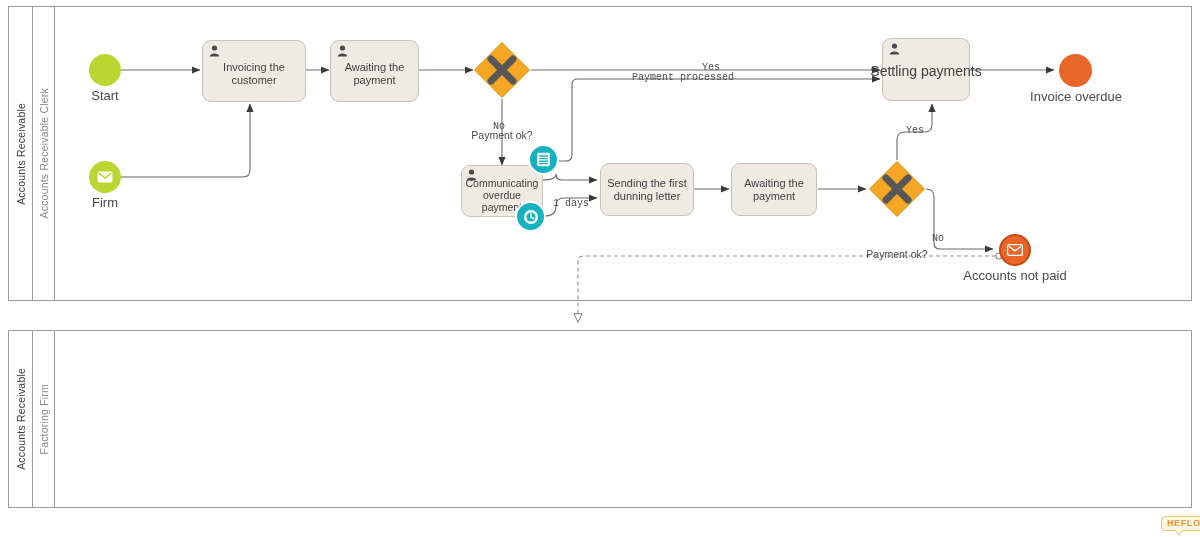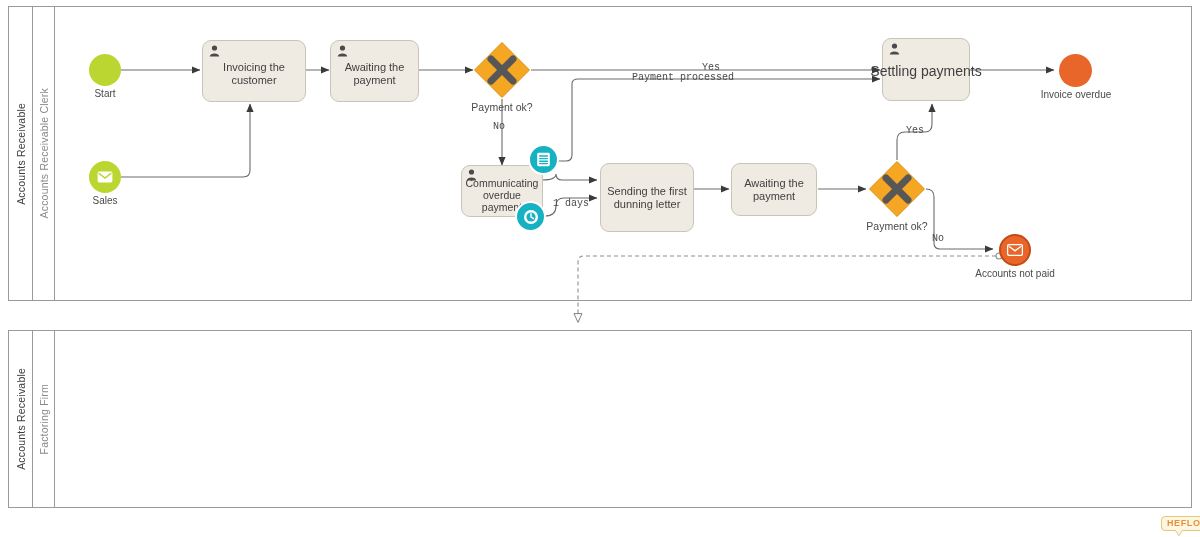--- a/index.html
+++ b/index.html
@@ -45,27 +45,27 @@
   .task-icon{position:absolute;left:6px;top:4px;width:11px;height:12px;}
 
   
   .event{position:absolute;border-radius:50%;box-sizing:border-box;
          display:flex;align-items:center;justify-content:center;}
   .ev-start{background:#bcd631;}
   .ev-start-msg{background:#bcd631;}
   .ev-end{background:#e8662a;}
   .ev-end-msg{background:#e8662a;border:2px solid #c44a16;}
   .ev-caption{
-    position:absolute;font-size:10px;color:#4a4a4a;text-align:center;
+    position:absolute;font-size:13px;color:#4a4a4a;text-align:center;
     white-space:nowrap;
   }
 
   
   .gw{position:absolute;}
-  .gw-cap{position:absolute;font-size:10.5px;color:#4a4a4a;white-space:nowrap;text-align:center;}
+  .gw-cap{position:absolute;font-size:10.5px;color:#4a4a4a;white-space:nowrap;text-align:center;margin-top:28px;}
 
   
   .boundary{
     position:absolute;border-radius:50%;background:#16b2c4;
     border:2px solid #ffffff;box-sizing:border-box;
     display:flex;align-items:center;justify-content:center;
   }
 
   
   .flab{position:absolute;font-size:10px;color:#4a4a4a;white-space:nowrap;background:transparent;font-family:Liberation Mono, monospace;}
@@ -153,21 +153,21 @@
 
   <div class="event ev-start" style="left:89px;top:54px;width:32px;height:32px;"></div>
   <div class="ev-caption" style="left:59px;top:88px;width:92px;">Start</div>
 
   <div class="event ev-start-msg" style="left:89px;top:161px;width:32px;height:32px;">
     <svg width="16" height="12" viewBox="0 0 16 12">
       <rect x="0.6" y="0.6" width="14.8" height="10.8" rx="1.6" fill="#ffffff"></rect>
       <path d="M1.6,2.2 L8,7 L14.4,2.2" fill="none" stroke="#bcd631" stroke-width="1.5"></path>
     </svg>
   </div>
-  <div class="ev-caption" style="left:59px;top:195px;width:92px;">Sales</div>
+  <div class="ev-caption" style="left:59px;top:195px;width:92px;">Firm</div>
 
   <div class="task" style="left:202px;top:40px;width:104px;height:62px;">
     <svg class="task-icon" viewBox="0 0 11 12">
       <circle cx="5.5" cy="3" r="2.6" fill="#4a4a4a"></circle>
       <path d="M0.8,11.6 C0.8,7.6 10.2,7.6 10.2,11.6 z" fill="#4a4a4a"></path>
     </svg>
     <div class="tlabel wrap" style="margin-top:6px;">Invoicing the customer</div>
   </div>
 
   <div class="task" style="left:330px;top:40px;width:89px;height:62px;">
@@ -211,21 +211,21 @@
 
   <div class="boundary" style="left:515px;top:201px;width:31px;height:31px;">
     <svg width="16" height="16" viewBox="0 0 16 16">
       <circle cx="8" cy="8" r="7" fill="#ffffff"></circle>
       <circle cx="8" cy="8" r="4.6" fill="#16b2c4"></circle>
       <path d="M8,4.6 L8,8 L10.6,9.6" stroke="#ffffff" stroke-width="1.4" fill="none" stroke-linecap="round"></path>
     </svg>
   </div>
   <div class="flab" style="left:553px;top:198px;">1 days</div>
 
-  <div class="task" style="left:600px;top:163px;width:94px;height:69px;">
+  <div class="task" style="left:600px;top:163px;width:94px;height:53px;">
     <div class="tlabel wrap">Sending the first dunning letter</div>
   </div>
 
   <div class="task" style="left:731px;top:163px;width:86px;height:53px;">
     <div class="tlabel wrap">Awaiting the payment</div>
   </div>
 
   <div class="gw" style="left:868px;top:160px;width:58px;height:58px;">
     <svg width="58" height="58" viewBox="0 0 58 58">
       <polygon points="29,1.5 56.5,29 29,56.5 1.5,29" fill="#f5a623" stroke="#d89115" stroke-width="1"></polygon>

